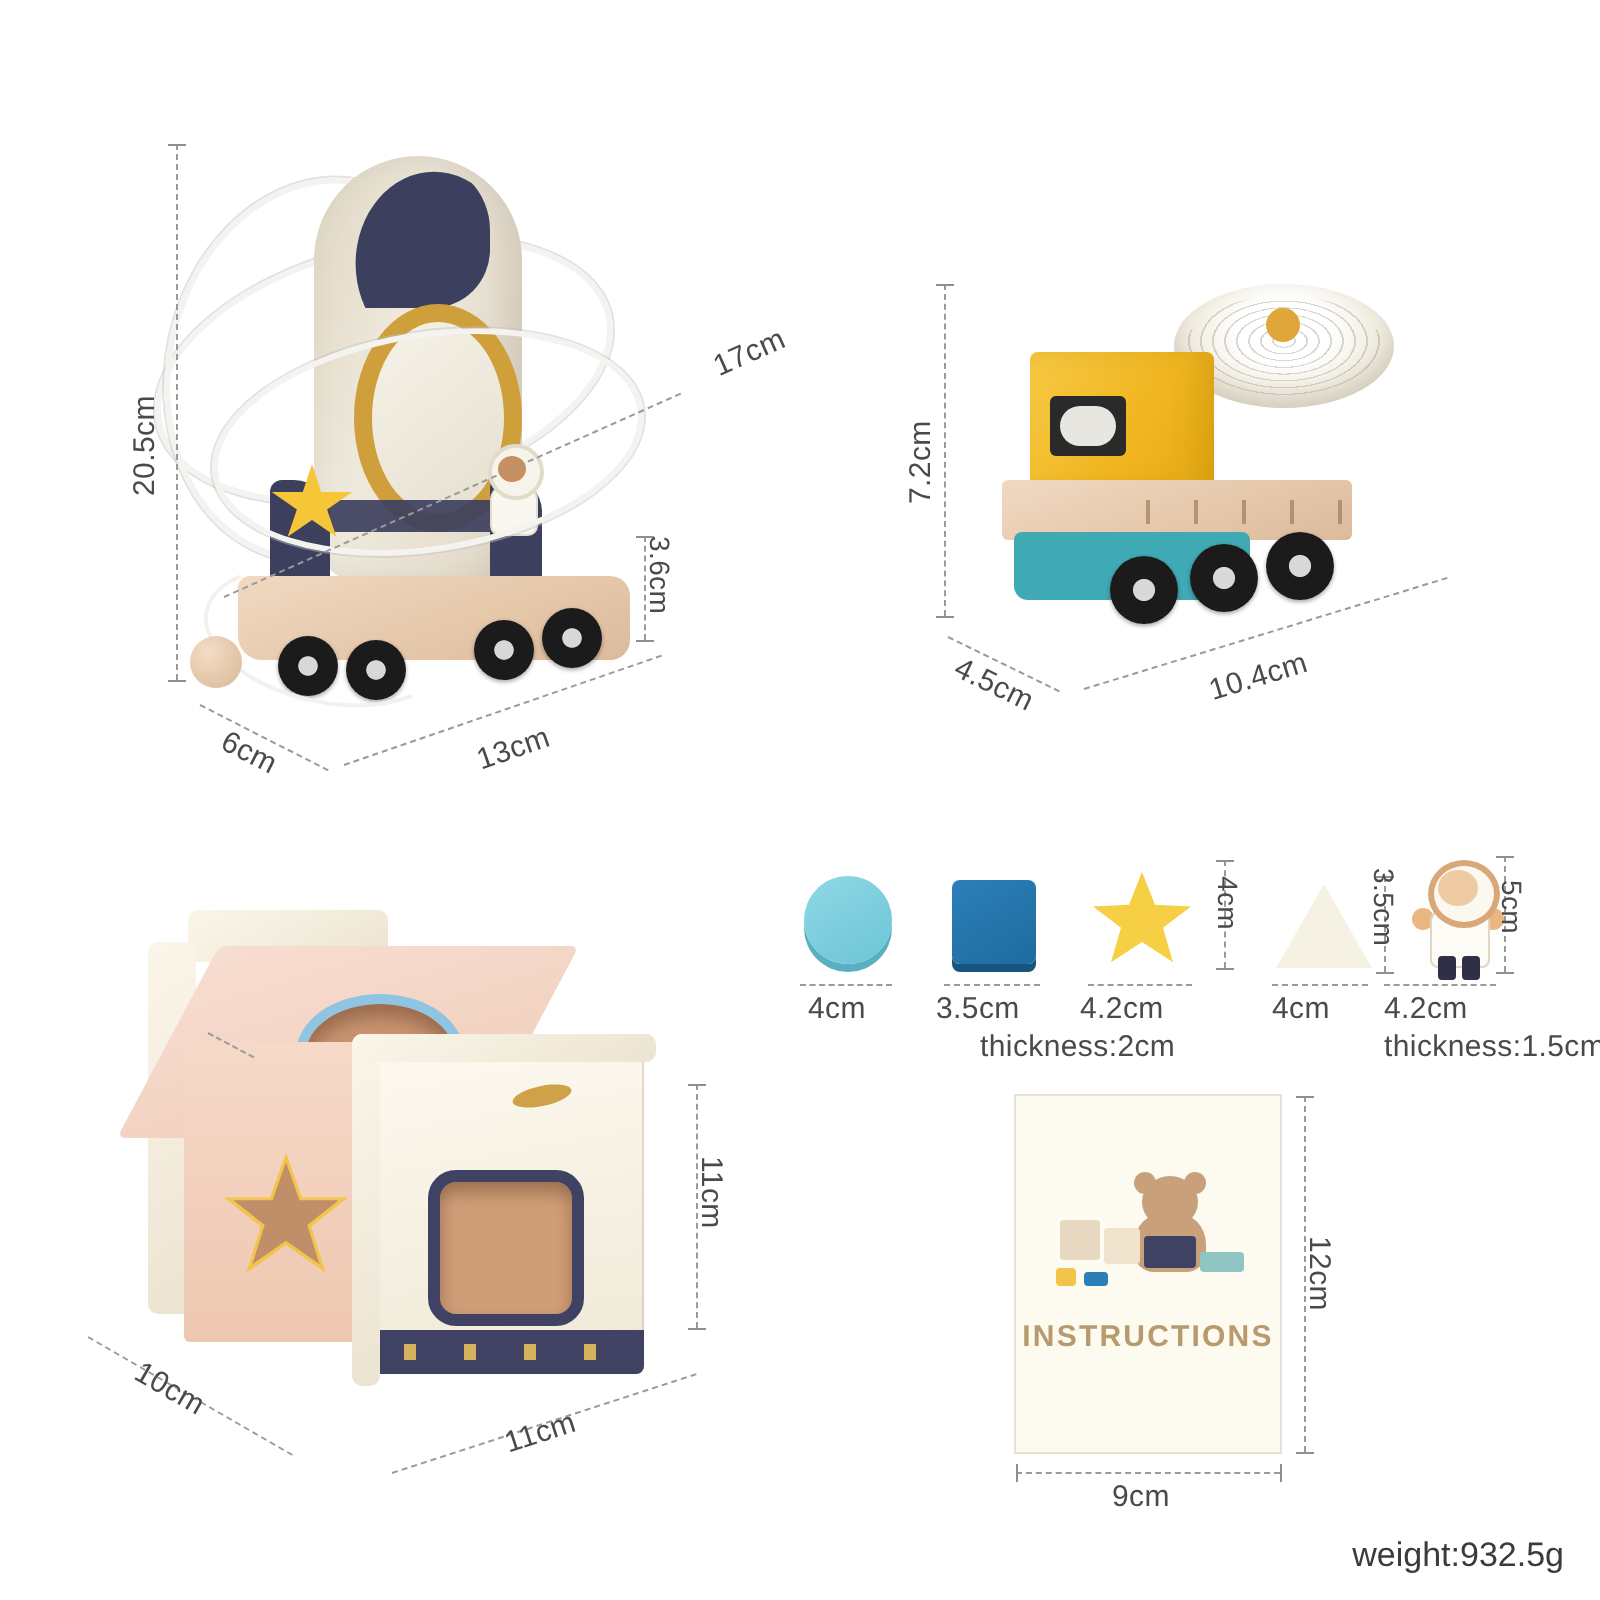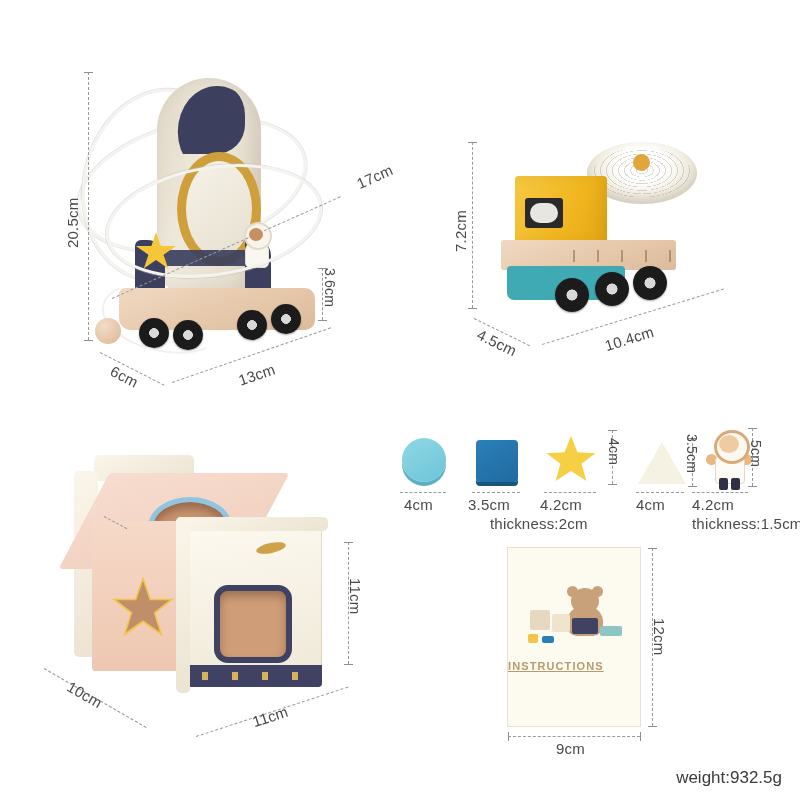--- a/index.html
+++ b/index.html
@@ -218,22 +218,22 @@
     position:absolute;width:9px;height:12px;background:#2f3046;border-radius:2px;
   }
 
   
   #booklet{left:508px;top:548px;width:132px;height:178px;}
   .book-page{
     position:absolute;inset:0;background:#fdfaf0;
     box-shadow:0 0 0 1px rgba(210,200,180,.55);
   }
   .book-title{
-    position:absolute;left:0;right:0;top:112px;text-align:left;
-    font-size:11px;letter-spacing:1.1px;color:#b79a6d;font-weight:bold;text-decoration:underline;
+    position:absolute;left:0;right:0;top:112px;text-align:center;
+    font-size:15px;letter-spacing:1.1px;color:#b79a6d;font-weight:bold;
   }
   .bear{
     position:absolute;left:55px;top:38px;width:44px;height:48px;
   }
   .bear-head{
     position:absolute;left:8px;top:0;width:28px;height:26px;border-radius:50%;background:#c8a079;
   }
   .bear-ear{position:absolute;width:11px;height:11px;border-radius:50%;background:#c8a079;}
   .bear-body{
     position:absolute;left:4px;top:20px;width:36px;height:30px;border-radius:16px 16px 10px 10px;background:#c8a079;

